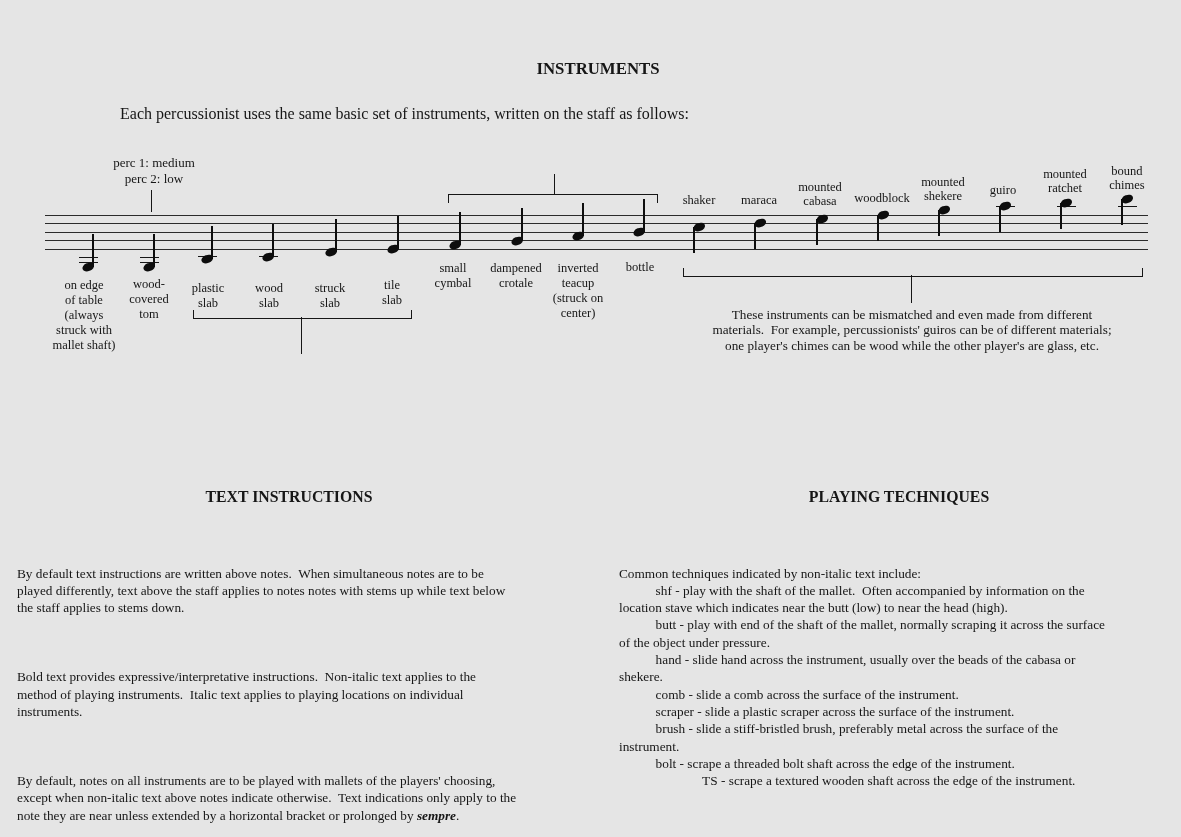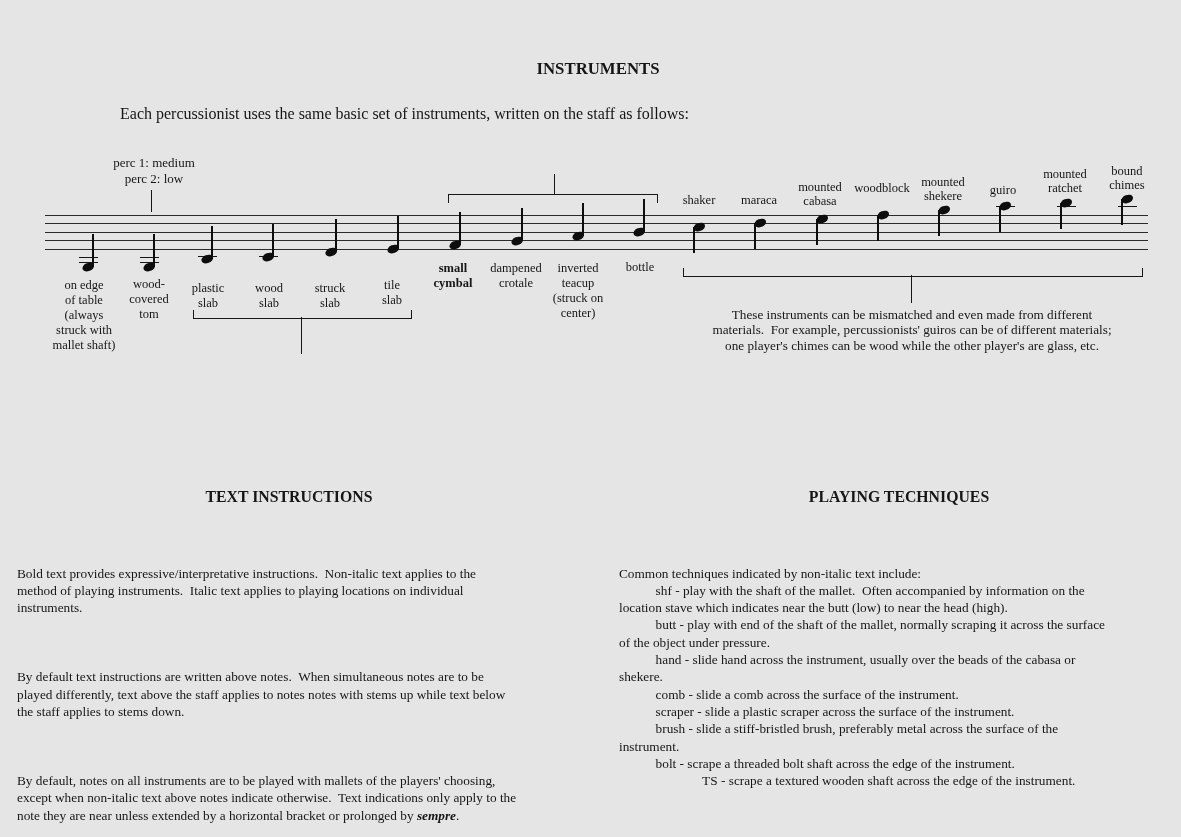--- a/index.html
+++ b/index.html
@@ -108,21 +108,21 @@
       <div class="stem" style="left: 335.3px; top: 219px; height: 33px;"></div>
       <div class="note-head" style="left: 331px; top: 252px;"></div>
       <div class="note-label below" style="left: 330px; top: 281px;">struck
 slab</div>
       <div class="stem" style="left: 397.3px; top: 215.5px; height: 33px;"></div>
       <div class="note-head" style="left: 393px; top: 248.5px;"></div>
       <div class="note-label below" style="left: 392px; top: 278px;">tile
 slab</div>
       <div class="stem" style="left: 459.3px; top: 211.5px; height: 33px;"></div>
       <div class="note-head" style="left: 455px; top: 244.5px;"></div>
-      <div class="note-label below" style="left: 453px; top: 261px; font-weight: bold;">small
+      <div class="note-label below" style="left: 453px; top: 261px;">small
 cymbal</div>
       <div class="stem" style="left: 521.3px; top: 207.5px; height: 33px;"></div>
       <div class="note-head" style="left: 517px; top: 240.5px;"></div>
       <div class="note-label below" style="left: 516px; top: 261px;">dampened
 crotale</div>
       <div class="stem" style="left: 582.3px; top: 203.2px; height: 33px;"></div>
       <div class="note-head" style="left: 578px; top: 236.2px;"></div>
       <div class="note-label below" style="left: 578px; top: 261px;">inverted
 teacup
 (struck on
@@ -135,21 +135,21 @@
       <div class="note-label above" style="left: 699px; top: 207px;">shaker</div>
       <div class="stem" style="left: 754.4px; top: 223.1px; height: 26px;"></div>
       <div class="note-head" style="left: 760px; top: 223.1px;"></div>
       <div class="note-label above" style="left: 759px; top: 207px;">maraca</div>
       <div class="stem" style="left: 816.4px; top: 218.8px; height: 26px;"></div>
       <div class="note-head" style="left: 822px; top: 218.8px;"></div>
       <div class="note-label above" style="left: 820px; top: 208px;">mounted
 cabasa</div>
       <div class="stem" style="left: 877.4px; top: 214.5px; height: 26px;"></div>
       <div class="note-head" style="left: 883px; top: 214.5px;"></div>
-      <div class="note-label above" style="left: 882px; top: 195px;">woodblock</div>
+      <div class="note-label above" style="left: 882px; top: 205px;">woodblock</div>
       <div class="stem" style="left: 938.4px; top: 210.2px; height: 26px;"></div>
       <div class="note-head" style="left: 944px; top: 210.2px;"></div>
       <div class="note-label above" style="left: 943px; top: 203px;">mounted
 shekere</div>
       <div class="ledger" style="left: 995.5px; width: 19px; top: 205.9px;"></div>
       <div class="stem" style="left: 999.4px; top: 206px; height: 26px;"></div>
       <div class="note-head" style="left: 1005px; top: 206px;"></div>
       <div class="note-label above" style="left: 1003px; top: 197px;">guiro</div>
       <div class="ledger" style="left: 1056.5px; width: 19px; top: 205.9px;"></div>
       <div class="stem" style="left: 1060.4px; top: 202.5px; height: 26px;"></div>
@@ -158,26 +158,26 @@
 ratchet</div>
       <div class="ledger" style="left: 1117.5px; width: 19px; top: 205.9px;"></div>
       <div class="stem" style="left: 1121.4px; top: 198.5px; height: 26px;"></div>
       <div class="note-head" style="left: 1127px; top: 198.5px;"></div>
       <div class="note-label above" style="left: 1127px; top: 192px;">bound
 chimes</div>
     </div>
 
   <div class="col-heading ti-heading">TEXT INSTRUCTIONS</div>
   <div class="column left-col">
+    <p>By default text instructions are written above notes.  When simultaneous notes are to be
+played differently, text above the staff applies to notes notes with stems up while text below
+the staff applies to stems down.</p>
     <p>Bold text provides expressive/interpretative instructions.  Non-italic text applies to the
 method of playing instruments.  Italic text applies to playing locations on individual
 instruments.</p>
-    <p>By default text instructions are written above notes.  When simultaneous notes are to be
-played differently, text above the staff applies to notes notes with stems up while text below
-the staff applies to stems down.</p>
     <p><span>By default, notes on all instruments are to be played with mallets of the players' choosing,
 except when non-italic text above notes indicate otherwise.  Text indications only apply to the
 note they are near unless extended by a horizontal bracket or prolonged by </span><span class="bold-italic">sempre</span><span>.</span></p>
   </div>
 
   <div class="col-heading pt-heading">PLAYING TECHNIQUES</div>
   <div class="column right-col">
     <p>Common techniques indicated by non-italic text include:
            shf - play with the shaft of the mallet.  Often accompanied by information on the
 location stave which indicates near the butt (low) to near the head (high).

